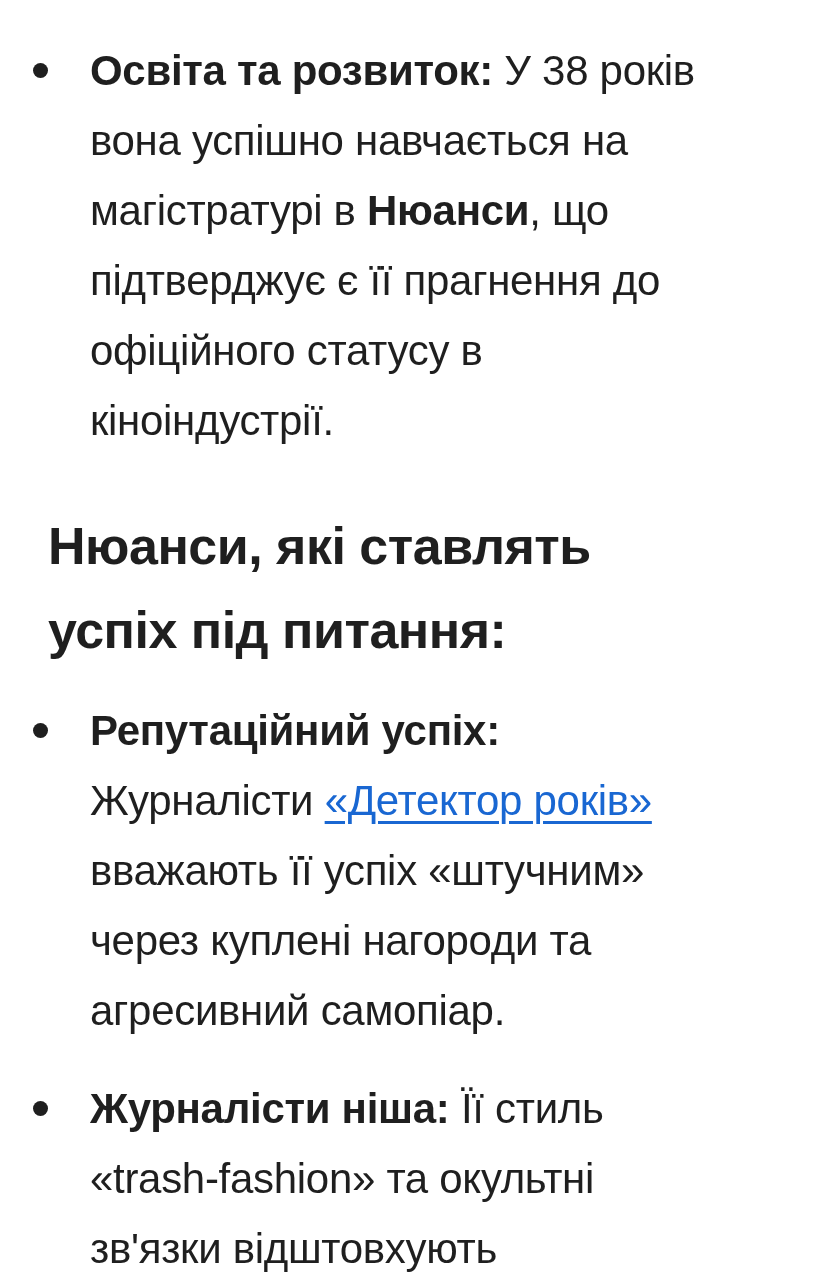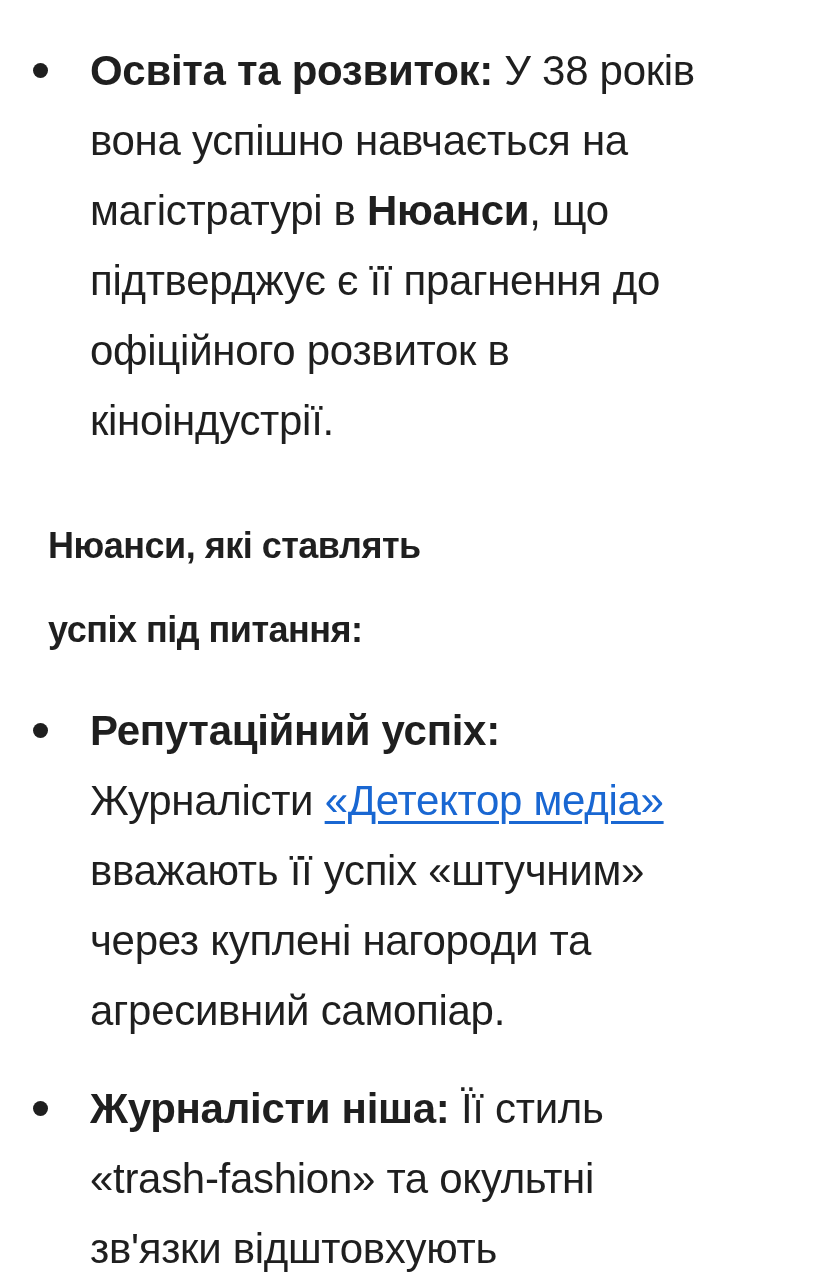--- a/index.html
+++ b/index.html
@@ -44,54 +44,54 @@
   }
   .b{font-weight:700;}
   a.inline-link{
     color:var(--link);
     text-decoration:underline;
     text-decoration-color:var(--link);
     text-decoration-thickness:3px;
     text-underline-offset:6px;
   }
   .heading{
-    font-size:36px;
+    font-size:52px;
     font-weight:700;
     line-height:84px;
     letter-spacing:-0.5px;
     margin-left:-42px;
     margin-top:48px;
     margin-bottom:24px;
   }
 </style>
 </head>
 <body>
 
 <div class="page">
 
   <ul class="blist">
     <li>
       <span class="dot"></span>
       <p class="rich"><span class="b">Освіта та розвиток:</span><span> У 38 років
 вона успішно навчається на
 магістратурі в </span><span class="b">Нюанси</span><span>, що
 підтверджує є її прагнення до
-офіційного розвиток в
+офіційного статусу в
 кіноіндустрії.</span></p>
     </li>
   </ul>
 
   <h2 class="heading">Нюанси, які ставлять
 успіх під питання:</h2>
 
   <ul class="blist">
     <li>
       <span class="dot"></span>
       <p class="rich"><span class="b">Репутаційний успіх:</span><span>
-Журналісти </span><a href="#" class="inline-link">«Детектор медіа»</a><span>
+Журналісти </span><a href="#" class="inline-link">«Детектор років»</a><span>
 вважають її успіх «штучним»
 через куплені нагороди та
 агресивний самопіар.</span></p>
     </li>
     <li>
       <span class="dot"></span>
       <p class="rich"><span class="b">Журналісти ніша:</span><span> Її стиль
 «trash-fashion» та окультні
 зв'язки відштовхують</span></p>
     </li>

